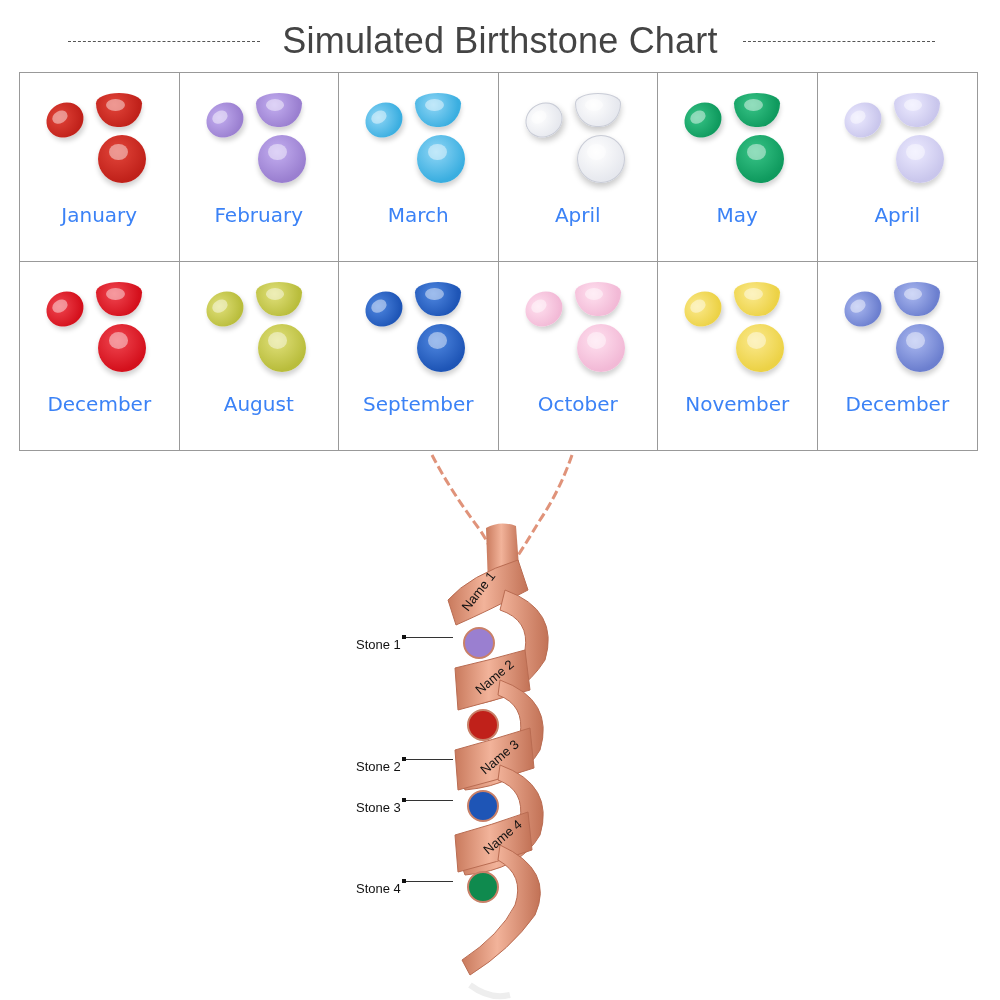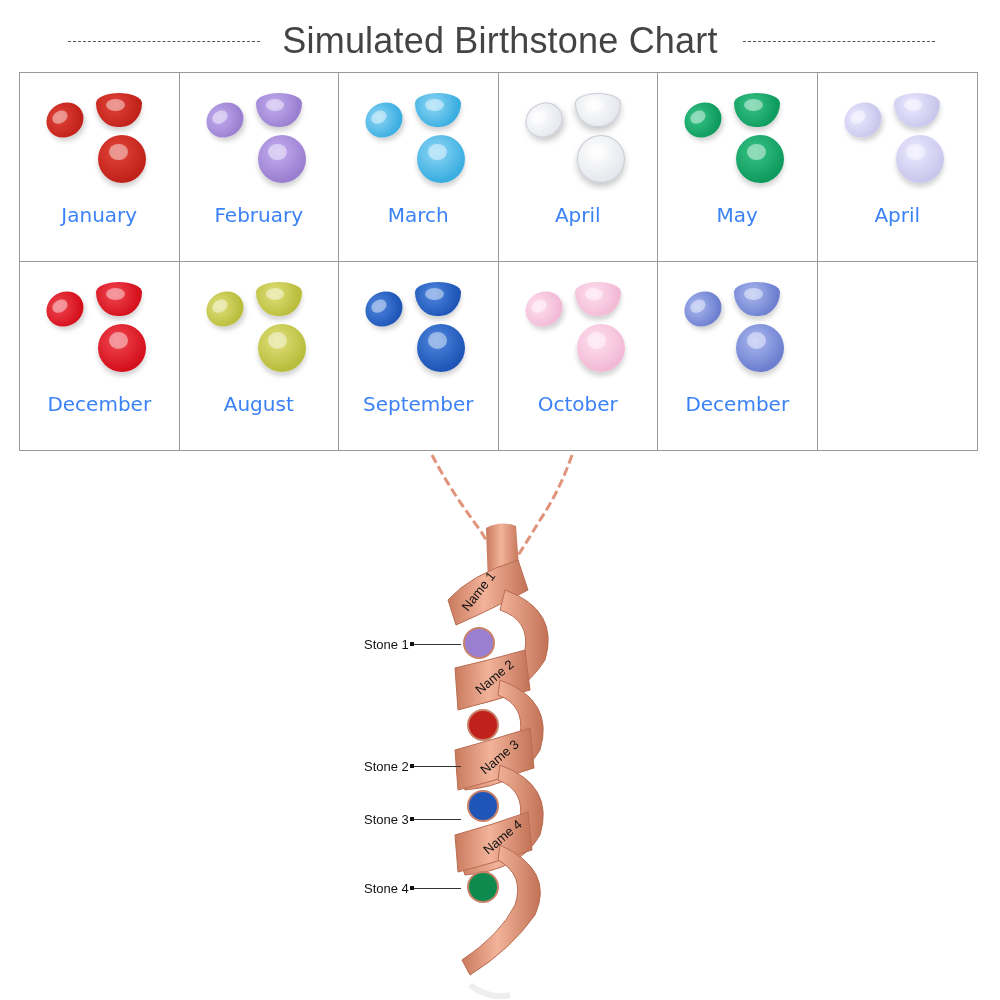--- a/index.html
+++ b/index.html
@@ -14,21 +14,21 @@
   .cell:nth-child(6n) { border-right:none; }
   .cell:nth-child(n+7) { border-bottom:none; }
   .gems { position:absolute; left:0; right:0; top:10px; height:110px; }
   .gem { position:absolute; border-radius:50%; box-shadow: 0 4px 5px rgba(0,0,0,0.18); }
   .gem.g1 { width:38px; height:34px; left:26px; top:20px; transform:rotate(-30deg); }
   .gem.g2 { width:46px; height:34px; left:76px; top:10px; border-radius:50% 50% 46% 46% / 30% 30% 70% 70%; }
   .gem.g3 { width:48px; height:48px; left:78px; top:52px; }
   .gem::after { content:""; position:absolute; left:22%; top:18%; width:40%; height:35%; border-radius:50%; background:rgba(255,255,255,0.45); }
   .month-label { position:absolute; left:0; right:0; top:130px; text-align:center; font-family:"DejaVu Sans", sans-serif; font-size:20px; color:#3b82f6; }
   .product { position:absolute; left:0; top:451px; width:1000px; height:549px; }
-  .callout { position:absolute; left:364px; font-size:13px; color:#111; display:flex; align-items:center; }
+  .callout { position:absolute; left:356px; font-size:13px; color:#111; display:flex; }
   .callout .line { width:50px; border-top:1px solid #333; margin-left:2px; position:relative; }
   .callout .line::before { content:""; position:absolute; left:-1px; top:-3px; width:4px; height:4px; background:#111; }
 </style>
 </head>
 <body>
 
 <div class="title-row">
   <div class="dash left"></div>
   <div class="title">Simulated Birthstone Chart</div>
   <div class="dash right"></div>
@@ -107,20 +107,28 @@
       </div>
       <div class="month-label">September</div>
     </div>
     <div class="cell">
       <div class="gems">
         <div class="gem g1" style="background: radial-gradient(circle at 40% 35%, rgb(255, 224, 239), rgb(242, 185, 214) 70%);"></div>
         <div class="gem g2" style="background: radial-gradient(circle at 40% 35%, rgb(255, 224, 239), rgb(242, 185, 214) 70%);"></div>
         <div class="gem g3" style="background: radial-gradient(circle at 40% 35%, rgb(255, 224, 239), rgb(242, 185, 214) 70%);"></div>
       </div>
       <div class="month-label">October</div>
+    </div>
+    <div class="cell">
+      <div class="gems">
+        <div class="gem g1" style="background: radial-gradient(circle at 40% 35%, rgb(251, 233, 140), rgb(236, 210, 70) 70%);"></div>
+        <div class="gem g2" style="background: radial-gradient(circle at 40% 35%, rgb(251, 233, 140), rgb(236, 210, 70) 70%);"></div>
+        <div class="gem g3" style="background: radial-gradient(circle at 40% 35%, rgb(251, 233, 140), rgb(236, 210, 70) 70%);"></div>
+      </div>
+      <div class="month-label">November</div>
     </div>
     <div class="cell">
       <div class="gems">
         <div class="gem g1" style="background: radial-gradient(circle at 40% 35%, rgb(170, 184, 240), rgb(108, 127, 207) 70%);"></div>
         <div class="gem g2" style="background: radial-gradient(circle at 40% 35%, rgb(170, 184, 240), rgb(108, 127, 207) 70%);"></div>
         <div class="gem g3" style="background: radial-gradient(circle at 40% 35%, rgb(170, 184, 240), rgb(108, 127, 207) 70%);"></div>
       </div>
       <div class="month-label">December</div>
     </div>
   </div>
@@ -171,21 +179,21 @@
   </svg>
   <div id="callouts">
       <div class="callout" style="top: 186px;">
         <span>Stone 1</span>
         <span class="line"></span>
       </div>
       <div class="callout" style="top: 268px; margin-top: 40px;">
         <span>Stone 2</span>
         <span class="line"></span>
       </div>
-      <div class="callout" style="top: 349px; margin-top: 12px;">
+      <div class="callout" style="top: 349px;">
         <span>Stone 3</span>
         <span class="line"></span>
       </div>
       <div class="callout" style="top: 430px;">
         <span>Stone 4</span>
         <span class="line"></span>
       </div>
     </div>
 </div>
 

